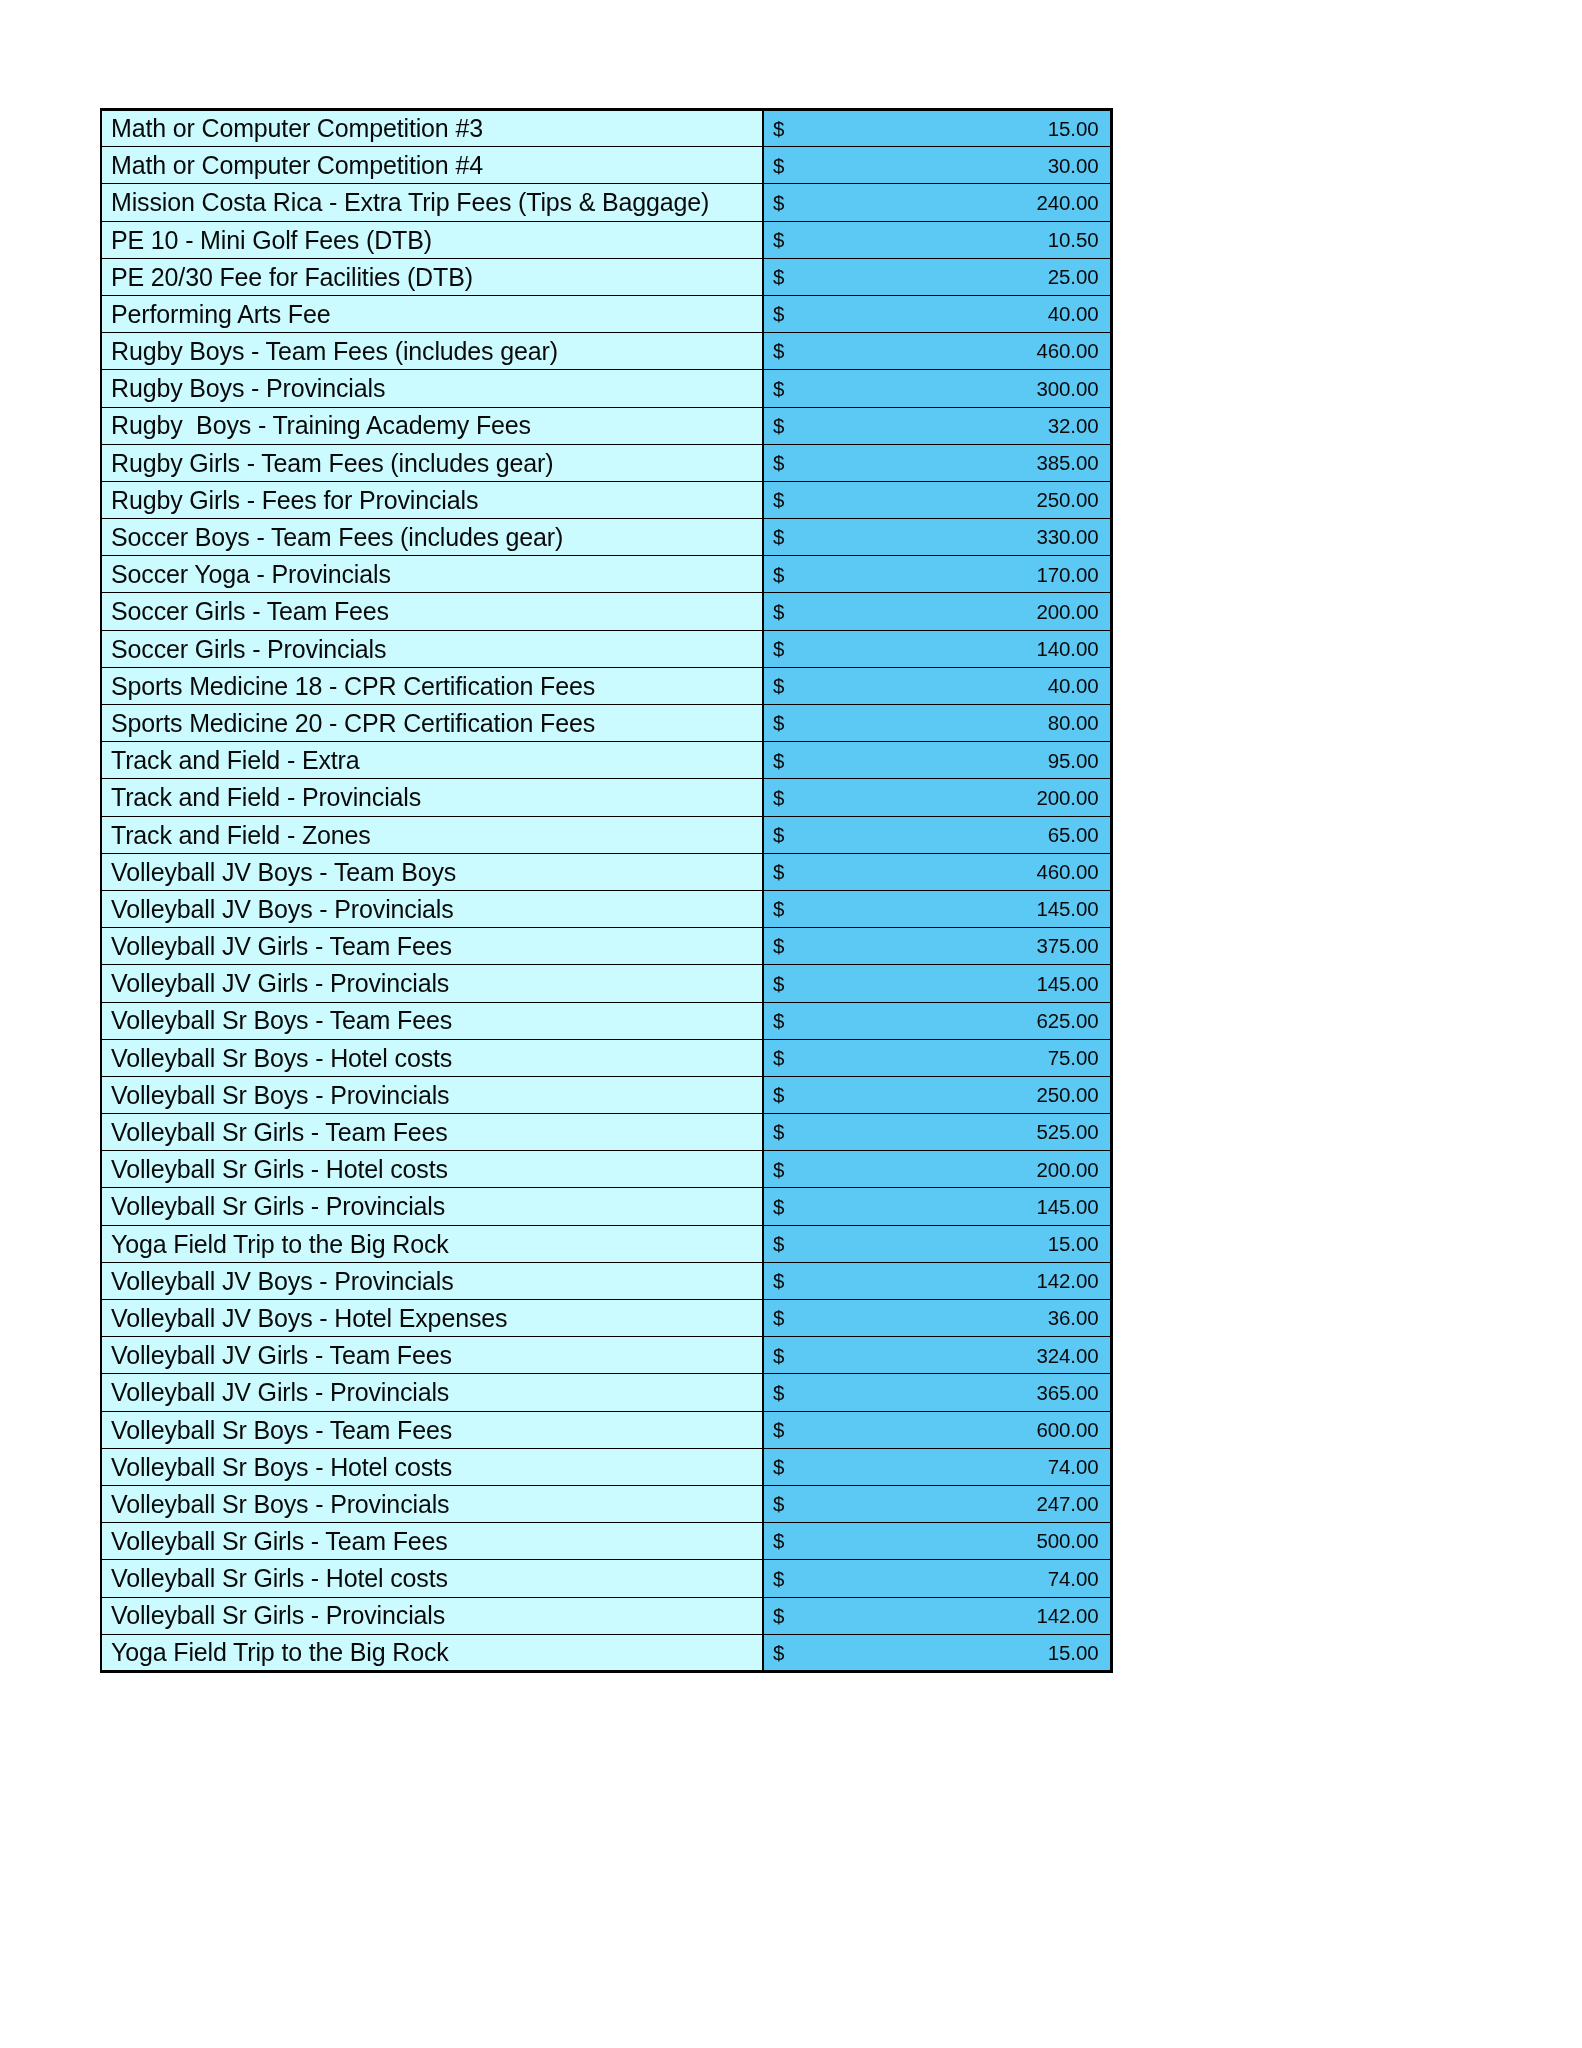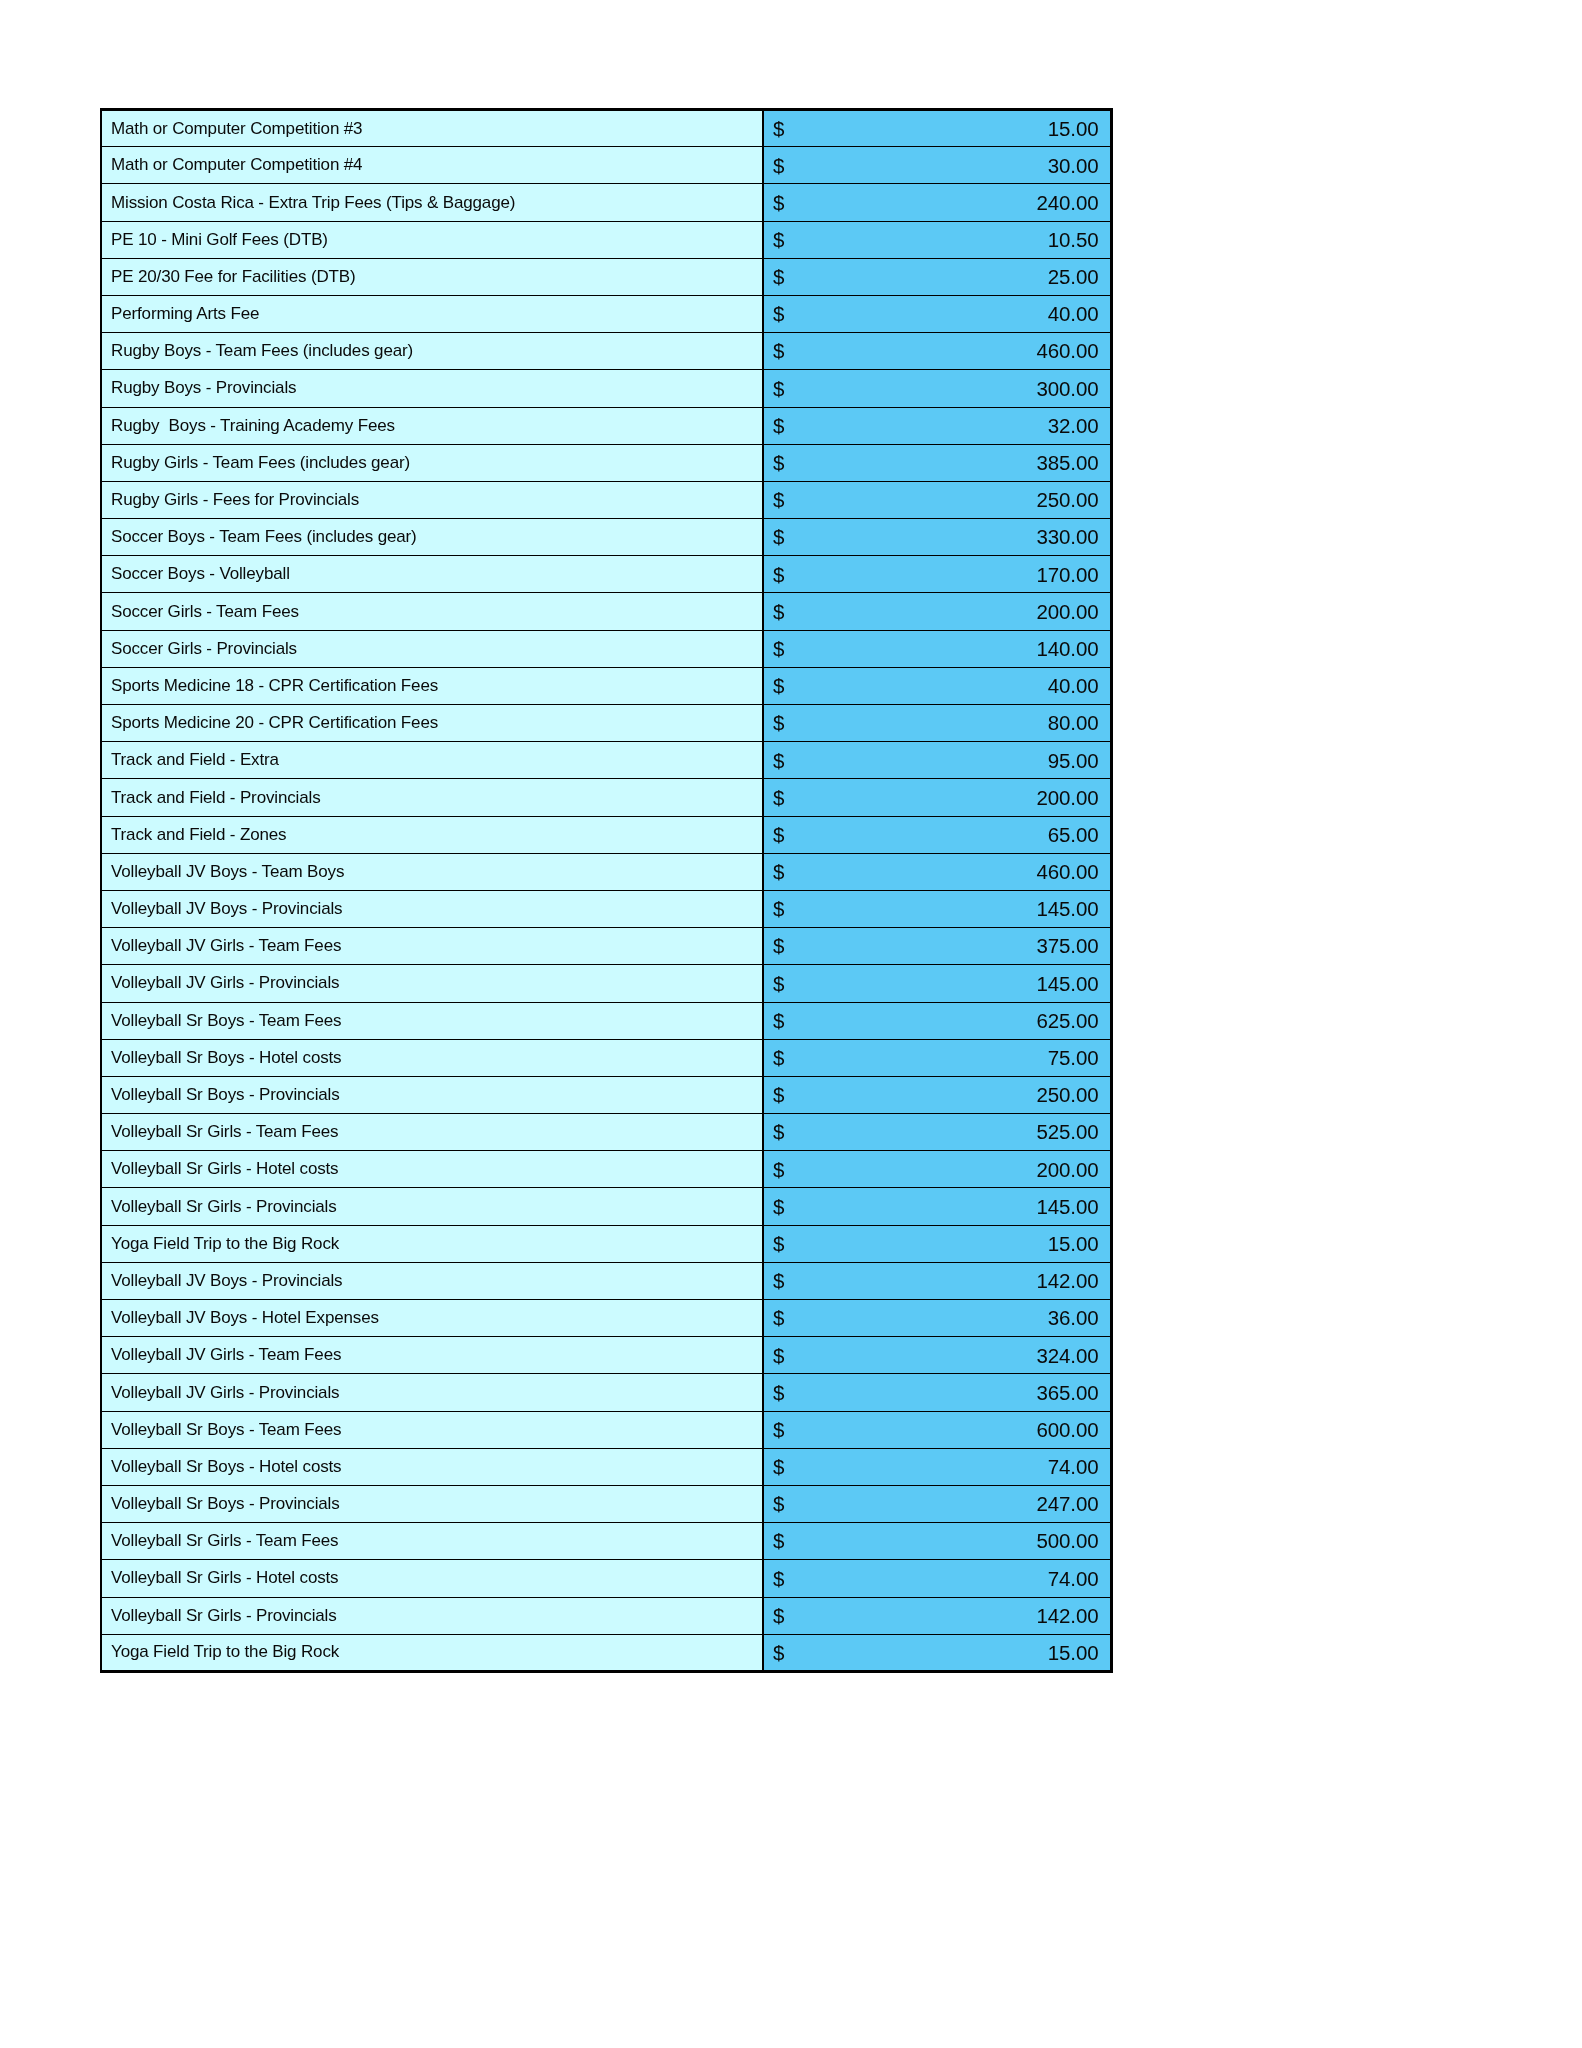--- a/index.html
+++ b/index.html
@@ -46,21 +46,21 @@
   table.fee-table tr {
     height: 37.2px;
   }
 
   td.desc-cell {
     background: #CCFBFF;
     border-top: 1.5px solid #000000;
     border-bottom: 1.5px solid #000000;
     border-right: 2.5px solid #000000;
     padding: 0 0 0 9px;
-    font-size: 17px;
+    font-size: 25px;
     line-height: 1.05;
     color: #0a0a0a;
     white-space: pre;
     overflow: hidden;
     vertical-align: middle;
     letter-spacing: -0.15px;
   }
 
   td.amount-cell {
     background: #5CC9F5;
@@ -203,21 +203,21 @@
           <tr>
             <td class="desc-cell">Soccer Boys - Team Fees (includes gear)</td>
             <td class="amount-cell">
               <div class="amount-inner">
                 <span class="currency-symbol">$</span>
                 <span class="amount-value">330.00</span>
               </div>
             </td>
           </tr>
           <tr>
-            <td class="desc-cell">Soccer Boys - Volleyball</td>
+            <td class="desc-cell">Soccer Yoga - Provincials</td>
             <td class="amount-cell">
               <div class="amount-inner">
                 <span class="currency-symbol">$</span>
                 <span class="amount-value">170.00</span>
               </div>
             </td>
           </tr>
           <tr>
             <td class="desc-cell">Soccer Girls - Team Fees</td>
             <td class="amount-cell">

